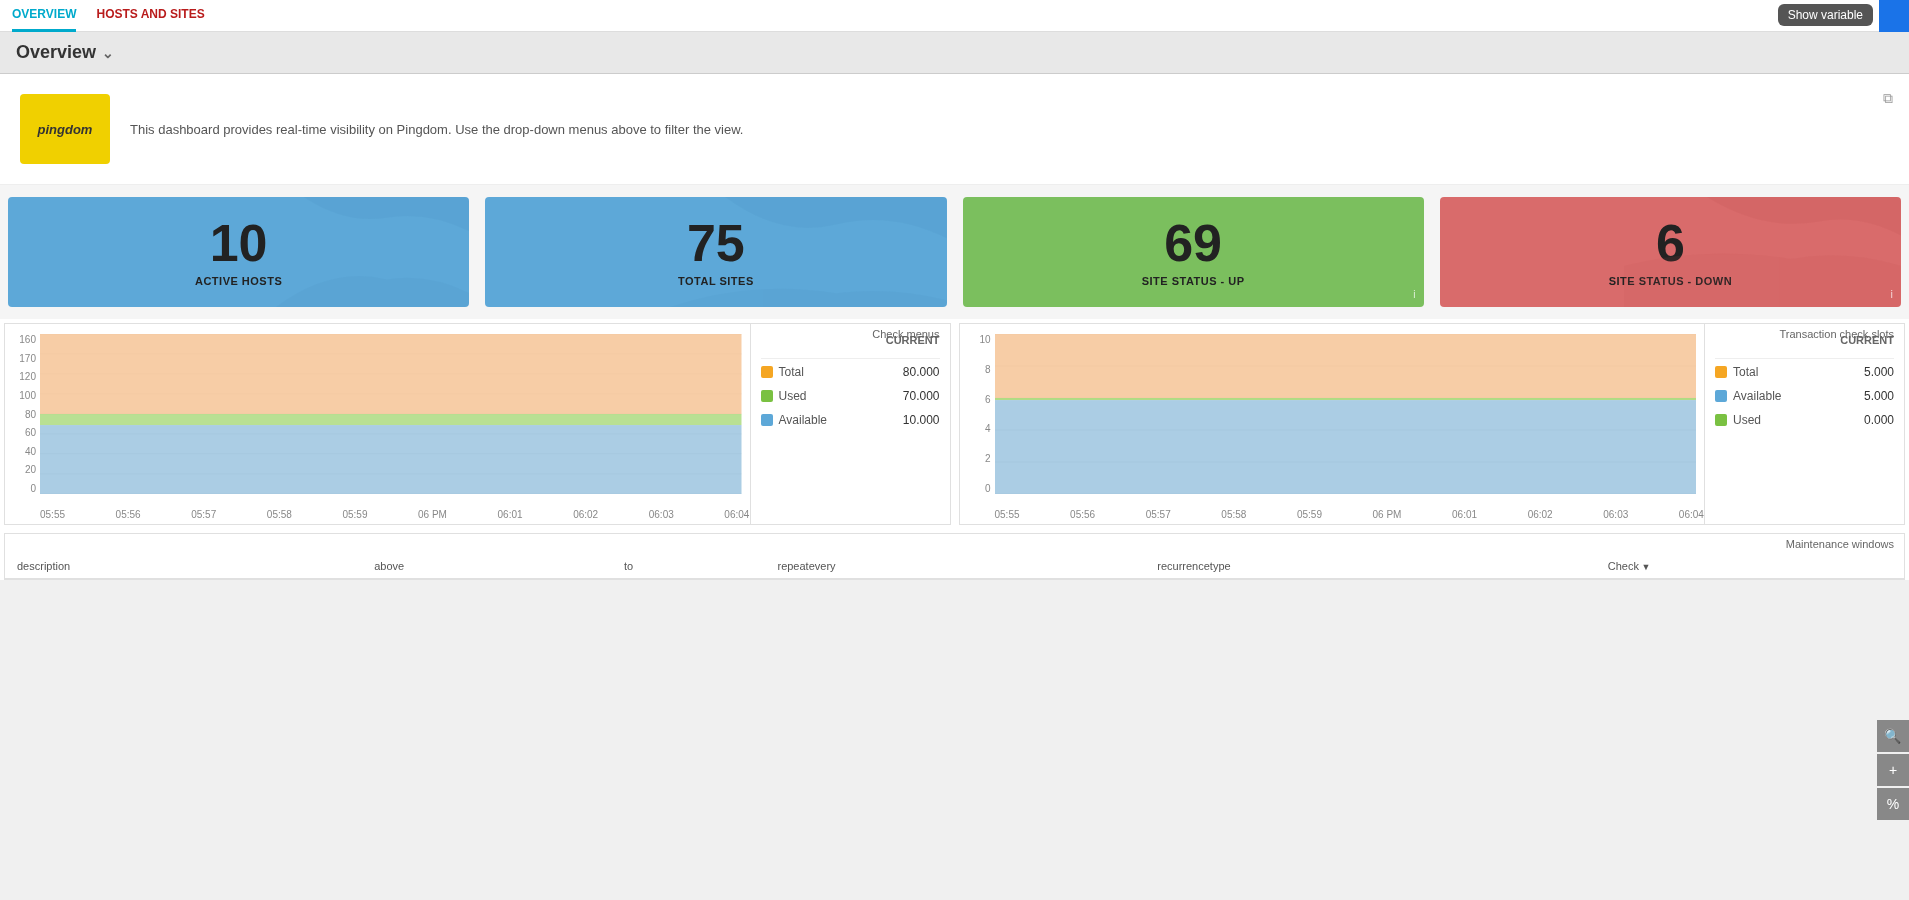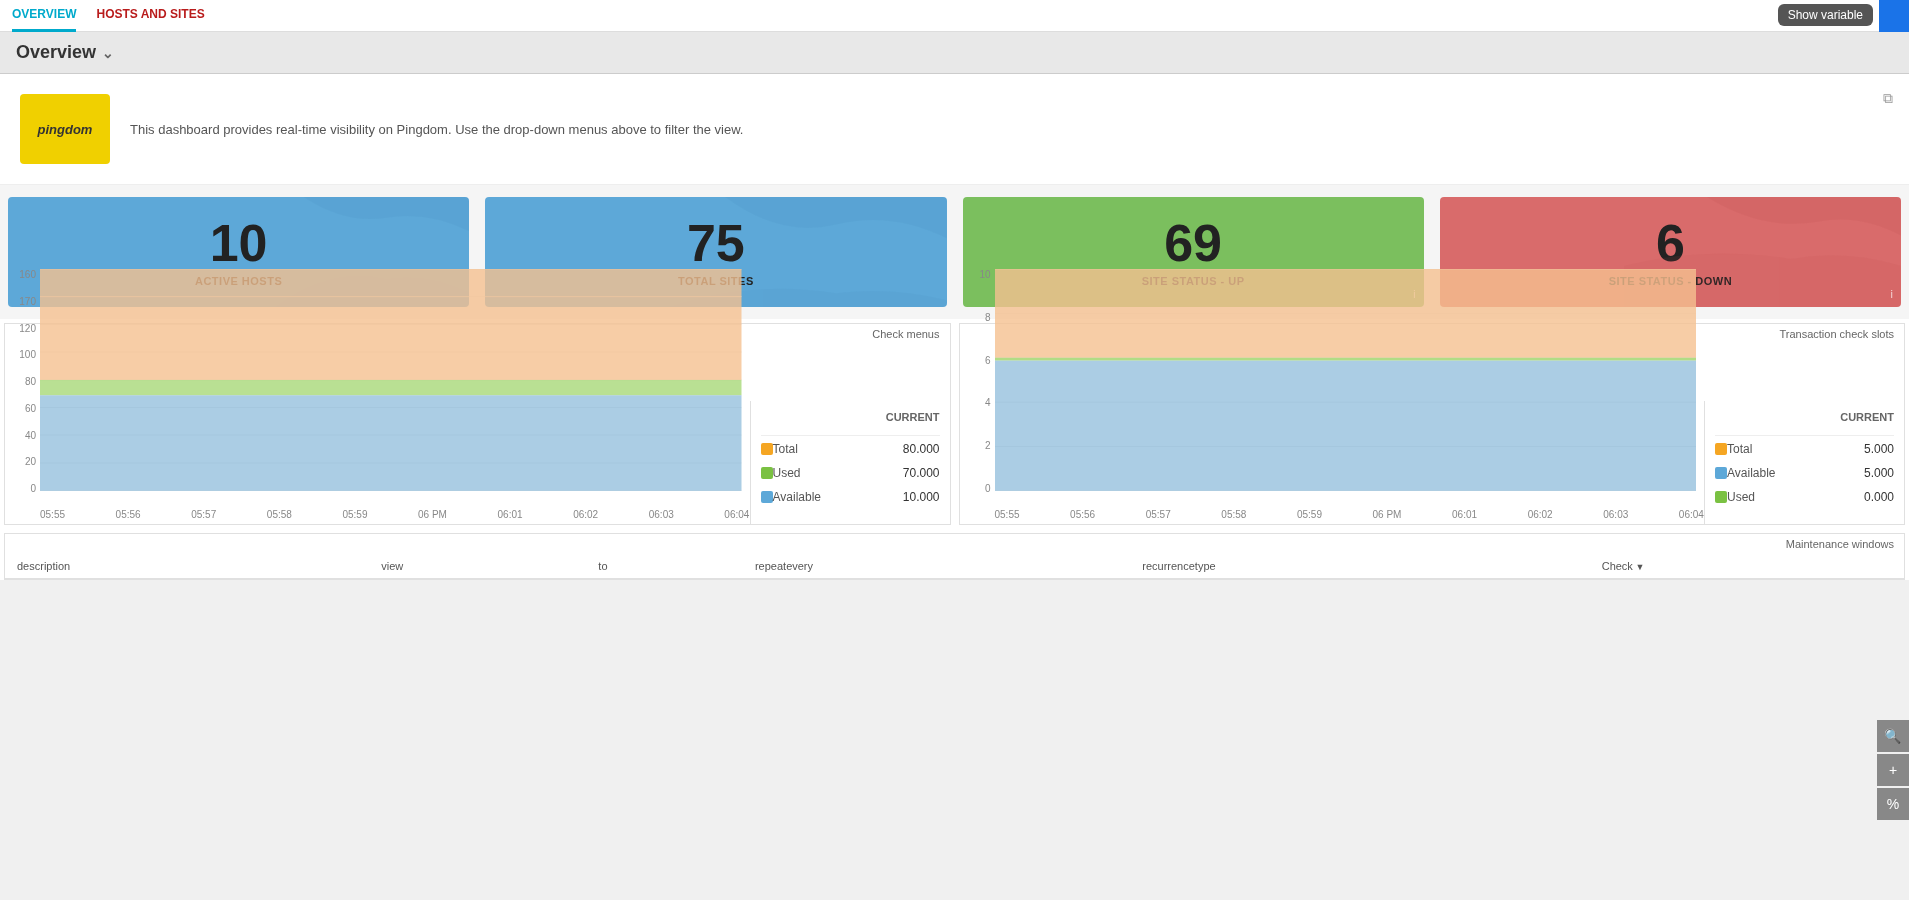--- a/index.html
+++ b/index.html
@@ -194,21 +194,20 @@
     .chart-title {
       position: absolute;
       top: 4px;
       right: 10px;
       font-size: 11px;
       color: #666;
     }
     .chart-container {
       display: flex;
       height: 200px;
-      align-items: flex-end;
     }
     .chart-area {
       flex: 1;
       position: relative;
       padding: 10px 8px 30px 35px;
     }
     .chart-svg {
       width: 100%;
       height: 100%;
     }
@@ -224,20 +223,21 @@
       font-weight: bold;
       text-align: right;
       color: #666;
       padding-bottom: 12px;
       border-bottom: 1px solid #eee;
       margin-bottom: 6px;
     }
     .legend-item {
       display: flex;
       align-items: center;
+      gap: 6px;
       margin-bottom: 10px;
       font-size: 12px;
     }
     .legend-color {
       width: 12px;
       height: 12px;
       border-radius: 2px;
       flex-shrink: 0;
     }
     .legend-name {
@@ -532,21 +532,21 @@
     </div>
 
   </div>
 
   <div class="maintenance-section">
     <span class="maintenance-title">Maintenance windows</span>
     <table class="maintenance-table">
       <thead>
         <tr>
           <th>description</th>
-          <th>view</th>
+          <th>above</th>
           <th>to</th>
           <th>repeatevery</th>
           <th>recurrencetype</th>
           <th class="sortable">Check</th>
         </tr>
       </thead>
       <tbody>
       </tbody>
     </table>
   </div>

